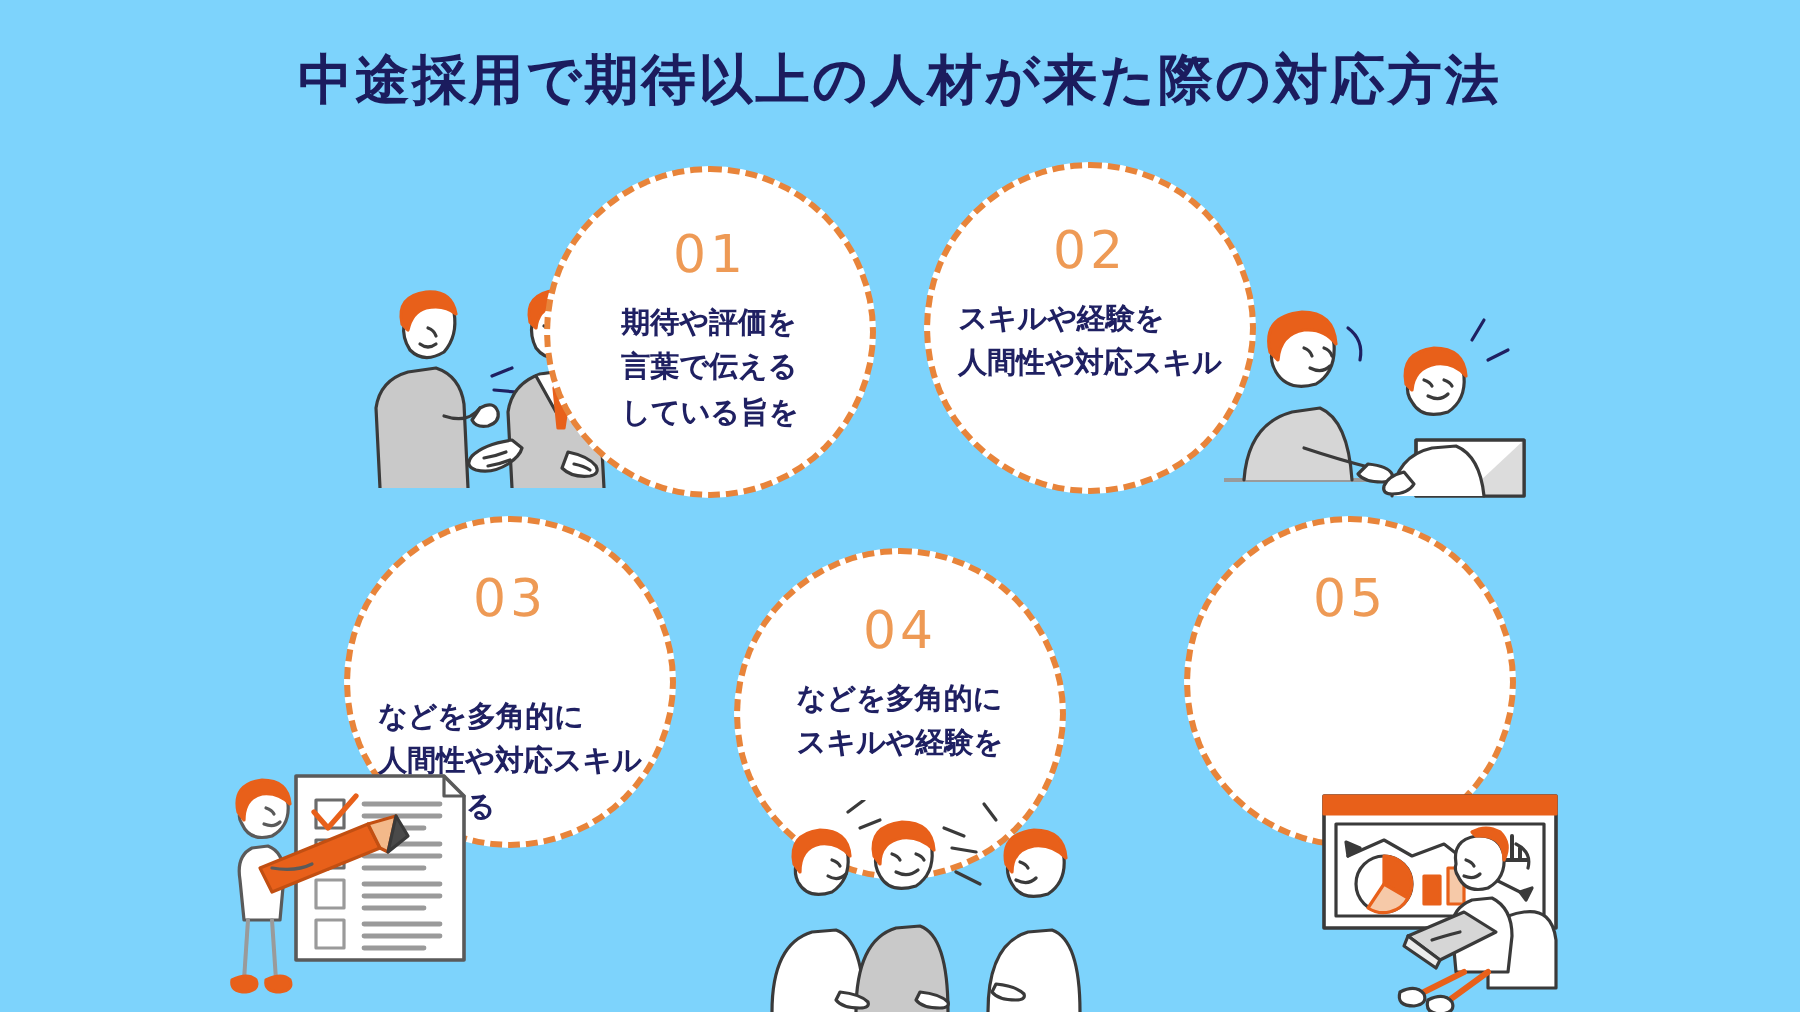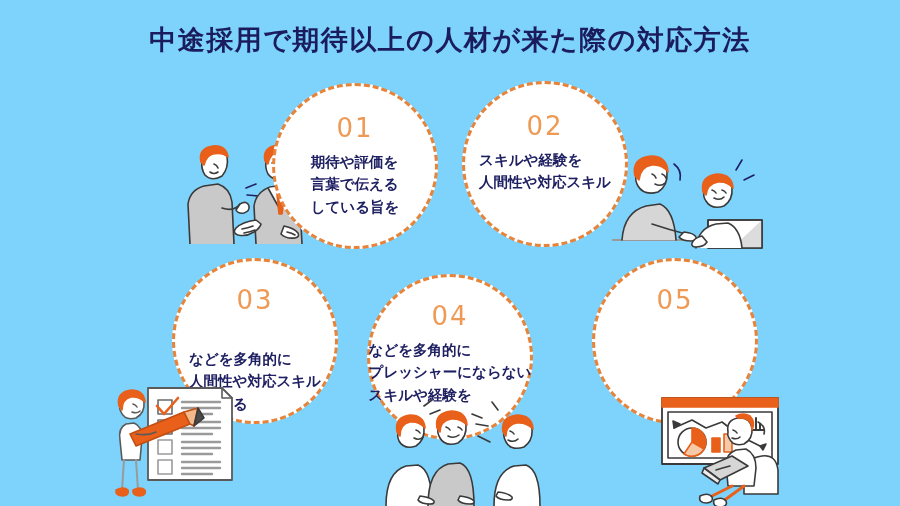--- a/index.html
+++ b/index.html
@@ -339,21 +339,20 @@
       <div>などを多角的に</div>
       <div>人間性や対応スキル</div>
       <div>評価する</div>
     </div>
   </div>
 
   <div class="circle c04">
     <div class="circle-number">04</div>
     <div class="circle-text">
       <div>などを多角的に</div>
-      <div>プレッシャーにならない</div>
       <div>スキルや経験を</div>
     </div>
   </div>
 
   <div class="circle c05">
     <div class="circle-number">05</div>
     <div class="circle-text">
     </div>
   </div>
 

